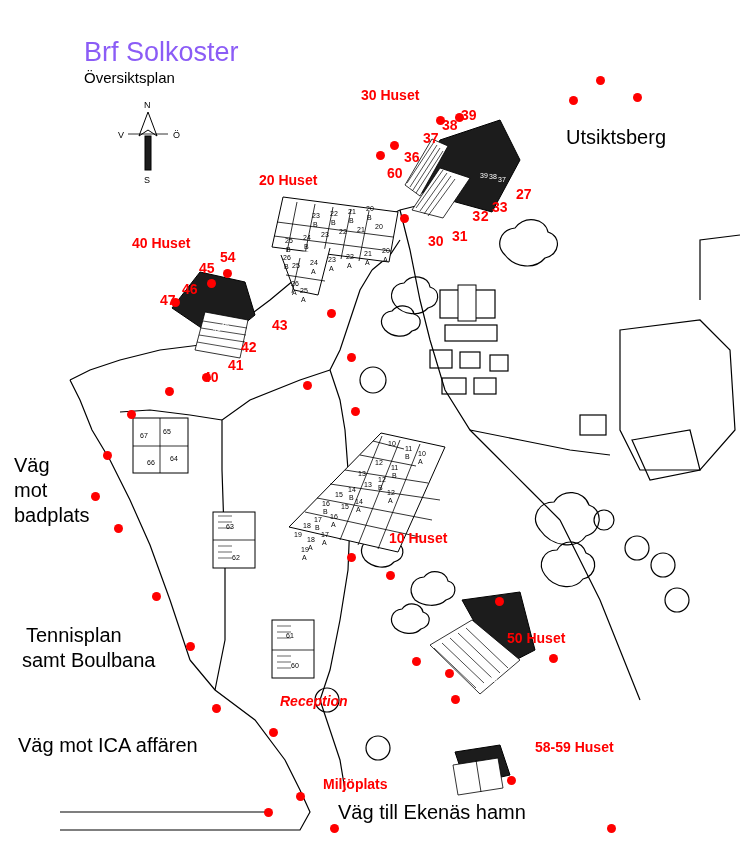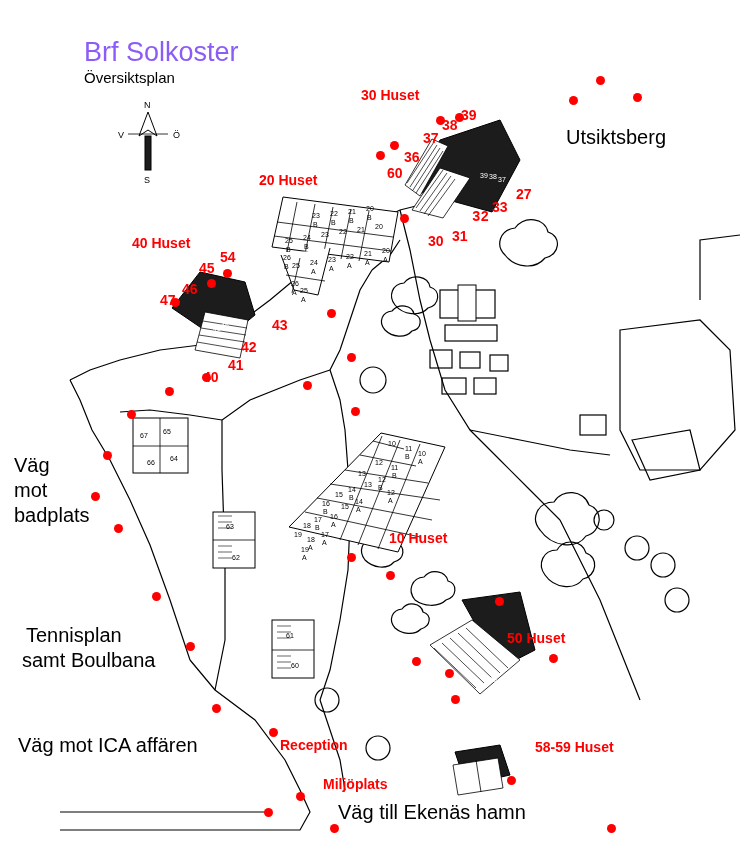--- a/index.html
+++ b/index.html
@@ -251,21 +251,21 @@
       <div class="lbl lbl-black big-black" style="left: 18px; top: 735px;">Väg mot ICA affären</div>
       <div class="lbl lbl-black big-black" style="left: 338px; top: 802px;">Väg till Ekenäs hamn</div>
     </div>
   <div id="house-labels">
       <div class="lbl lbl-red huset" style="left: 361px; top: 88px;">30 Huset</div>
       <div class="lbl lbl-red huset" style="left: 259px; top: 173px;">20 Huset</div>
       <div class="lbl lbl-red huset" style="left: 132px; top: 236px;">40 Huset</div>
       <div class="lbl lbl-red huset" style="left: 389px; top: 531px;">10 Huset</div>
       <div class="lbl lbl-red huset" style="left: 507px; top: 588px; margin-top: 43px;">50 Huset</div>
       <div class="lbl lbl-red huset" style="left: 535px; top: 740px;">58-59 Huset</div>
-      <div class="lbl lbl-red huset" style="left: 280px; top: 738px;">Reception</div>
+      <div class="lbl lbl-red huset" style="left: 280px; top: 694px; font-style: italic;">Reception</div>
       <div class="lbl lbl-red huset" style="left: 323px; top: 777px;">Miljöplats</div>
     </div>
   <div id="number-labels">
       <div class="lbl lbl-red num" style="left: 461px; top: 108px;">39</div>
       <div class="lbl lbl-red num" style="left: 442px; top: 118px;">38</div>
       <div class="lbl lbl-red num" style="left: 423px; top: 131px;">37</div>
       <div class="lbl lbl-red num" style="left: 404px; top: 150px;">36</div>
       <div class="lbl lbl-red num" style="left: 387px; top: 166px;">60</div>
       <div class="lbl lbl-red num" style="left: 516px; top: 187px;">27</div>
       <div class="lbl lbl-red num" style="left: 492px; top: 200px;">33</div>

